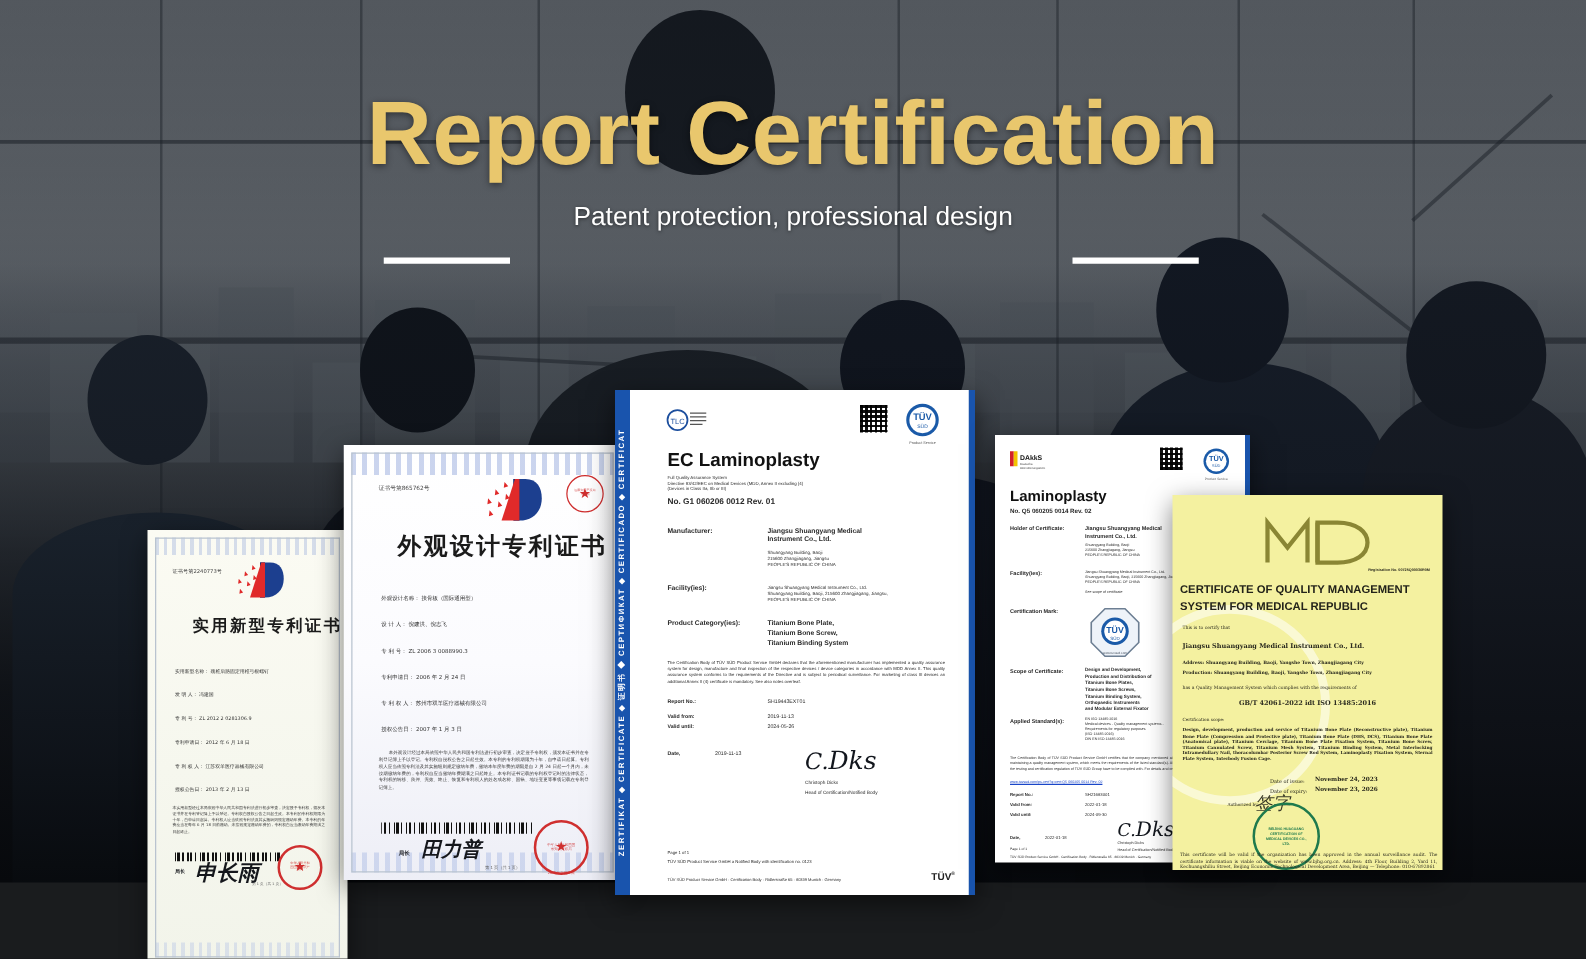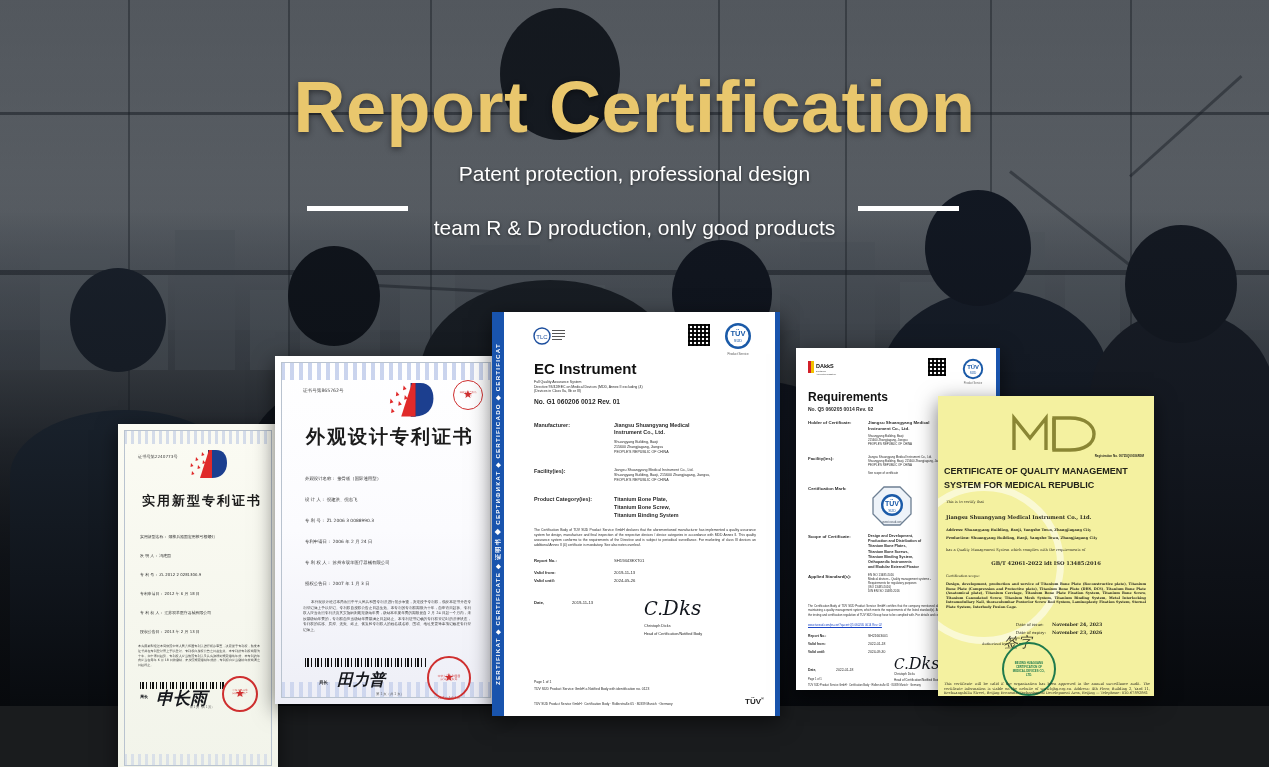--- a/index.html
+++ b/index.html
@@ -47,21 +47,21 @@
   .sub1{ top:162px; }
   .sub2{ top:216px; }
   .rule{ position:absolute; height:5px; background:#ffffff; top:206px; }
   .rule-l{ left:307px; width:101px; }
   .rule-r{ left:858px; width:101px; }
 
   
   .cert{ position:absolute; background:#fff; box-shadow:0 6px 20px rgba(0,0,0,.55); overflow:hidden; }
 
   
-  .cn{ padding:4px; }
+  .cn{ padding:16px; }
   .cn-inner{ position:absolute; inset:6px; border:1px solid #b9c3cf; }
   .cn-orn{ position:absolute; left:6px; right:6px; top:6px; height:14px;
     background:repeating-linear-gradient(90deg,#c8d2e6 0 3px, transparent 3px 7px); opacity:.75; }
   .cn-orn-b{ position:absolute; left:6px; right:6px; bottom:6px; height:12px;
     background:repeating-linear-gradient(90deg,#c9d3e7 0 3px, transparent 3px 7px); opacity:.6; }
   .cn-title{ position:absolute; width:100%; text-align:center; font-weight:bold; color:#1b1b1b;
     font-family:"DejaVu Sans", sans-serif; letter-spacing:2px; }
   .cn-code{ position:absolute; color:#444; font-family:"DejaVu Sans", sans-serif; }
   .cn-row{ position:absolute; color:#333; font-family:"DejaVu Sans", sans-serif; white-space:nowrap; }
   .cn-para{ position:absolute; color:#3a3a3a; font-family:"DejaVu Sans", sans-serif; line-height:1.55; text-align:justify; }
@@ -152,21 +152,20 @@
     <div class="head" style="left:925px;top:190px;width:106px;height:116px;background:#161d2a"></div>
     <div class="person" style="left:1090px;bottom:0;width:185px;height:400px;background:#202632"></div>
     <div class="head" style="left:1125px;top:225px;width:112px;height:118px;background:#191f2a"></div>
 
     <div class="bg-darken"></div>
   </div>
   <div class="bg-bottom"></div>
 
   <div class="headline">Report Certification</div>
   <div class="sub sub1">Patent protection, professional design</div>
-  <div class="sub sub2">team R &amp; D production, only good products</div>
   <div class="rule rule-l"></div>
   <div class="rule rule-r"></div>
 
   <div class="cert cn" style="left:118px; top:424px; width:160px; height:348px; background:linear-gradient(180deg,#fbfbf3 0%,#f6f7ee 55%,#f2f4ea 100%);">
     <div class="cn-orn"></div>
     <div class="cn-orn-b"></div>
     <div class="cn-inner"></div>
 
     <div class="cn-code" style="left:20px; top:30px; font-size:4.2px;">证书号第2240773号</div>
 
@@ -258,21 +257,21 @@
     </svg>
     <div class="qr" style="left:196px;top:12px;width:22px;height:22px;"></div>
     <svg style="position:absolute;left:232px;top:10px;" width="28" height="28" viewBox="0 0 28 28">
       <circle cx="14" cy="14" r="13" fill="#1a5aa8"></circle>
       <circle cx="14" cy="14" r="10.5" fill="#fff"></circle>
       <text x="14" y="14" font-size="7.5" fill="#1a5aa8" text-anchor="middle" font-weight="bold" font-family="Liberation Sans">TÜV</text>
       <text x="14" y="20" font-size="4" fill="#1a5aa8" text-anchor="middle" font-family="Liberation Sans">SÜD</text>
     </svg>
     <div style="position:absolute;left:226px;top:40px;width:40px;text-align:center;font-size:3px;color:#555;">Product Service</div>
 
-    <div class="ec-title" style="left:42px;top:48px;font-size:15px;">EC Instrument</div>
+    <div class="ec-title" style="left:42px;top:48px;font-size:15px;">EC Laminoplasty</div>
 
     <div class="ec-sm" style="left:42px;top:68px;font-size:3.5px;width:200px;">
       <div>Full Quality Assurance System</div>
       <div>Directive 93/42/EEC on Medical Devices (MDD, Annex II excluding (4)</div>
       <div>(Devices in Class IIa, IIb or III)</div>
     </div>
     <div class="ec-sm ec-b" style="left:42px;top:86px;font-size:6.6px;">No. G1 060206 0012 Rev. 01</div>
 
     <div class="ec-sm ec-b" style="left:42px;top:110px;font-size:5.4px;">Manufacturer:</div>
     <div class="ec-sm ec-b" style="left:122px;top:110px;font-size:5.4px;white-space:pre-line;">Jiangsu Shuangyang Medical
@@ -327,21 +326,21 @@
     </svg>
     <div class="qr" style="left:132px;top:10px;width:18px;height:18px;"></div>
     <svg style="position:absolute;left:166px;top:10px;" width="22" height="22" viewBox="0 0 28 28">
       <circle cx="14" cy="14" r="13" fill="#1a5aa8"></circle>
       <circle cx="14" cy="14" r="10.5" fill="#fff"></circle>
       <text x="14" y="14" font-size="7.5" fill="#1a5aa8" text-anchor="middle" font-weight="bold" font-family="Liberation Sans">TÜV</text>
       <text x="14" y="20" font-size="4" fill="#1a5aa8" text-anchor="middle" font-family="Liberation Sans">SÜD</text>
     </svg>
     <div style="position:absolute;left:158px;top:34px;width:38px;text-align:center;font-size:2.6px;color:#666;">Product Service</div>
 
-    <div class="ec-title" style="left:12px;top:42px;font-size:12px;">Requirements</div>
+    <div class="ec-title" style="left:12px;top:42px;font-size:12px;">Laminoplasty</div>
     <div class="ec-sm ec-b" style="left:12px;top:58px;font-size:5px;">No. Q5 060205 0014 Rev. 02</div>
 
     <div class="ec-sm ec-b" style="left:12px;top:72px;font-size:4.4px;">Holder of Certificate:</div>
     <div class="ec-sm ec-b" style="left:72px;top:72px;font-size:4.4px;white-space:pre-line;">Jiangsu Shuangyang Medical
 Instrument Co., Ltd.</div>
     <div class="ec-sm" style="left:72px;top:87px;font-size:2.9px;white-space:pre-line;">Shuangyang Building, Baoji
 215600 Zhangjiagang, Jiangsu
 PEOPLE'S REPUBLIC OF CHINA</div>
 
     <div class="ec-sm ec-b" style="left:12px;top:108px;font-size:4.4px;">Facility(ies):</div>

